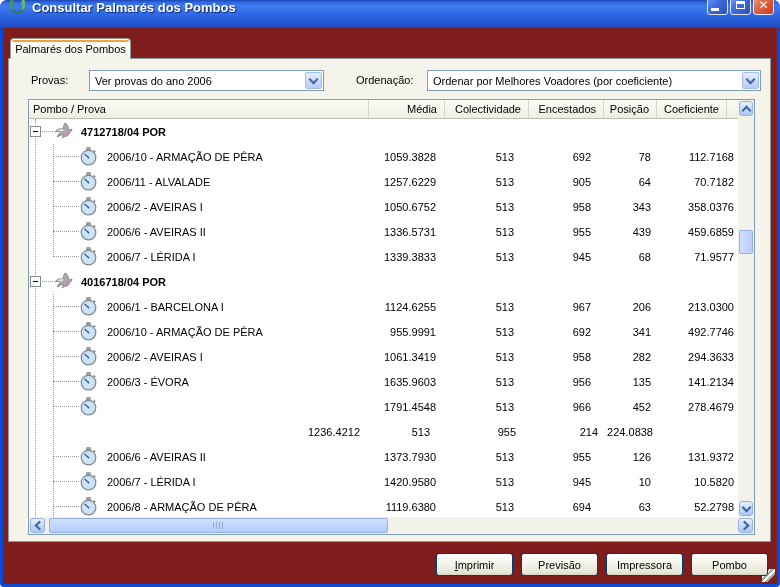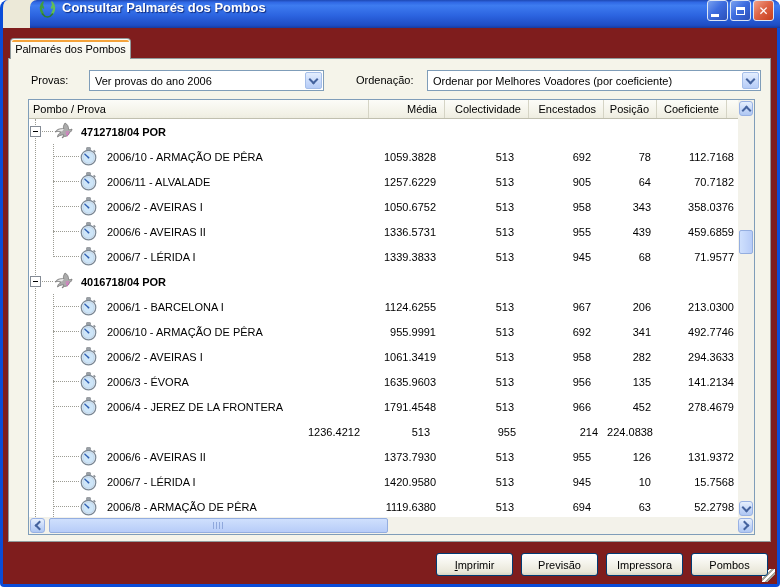--- a/index.html
+++ b/index.html
@@ -4,21 +4,21 @@
 <style>
   html,body{margin:0;padding:0;width:780px;height:587px;overflow:hidden;
     font-family:"Liberation Sans","DejaVu Sans",sans-serif;font-size:11px;color:#000;
     -webkit-user-select:none;user-select:none;}
   .window{position:absolute;inset:0;background:#ECE9D8;
     border-left:3px solid #0A4CD8;border-right:3px solid #0A4CD8;border-bottom:3px solid #0A4CD8;
     border-radius:8px 8px 4px 4px;box-sizing:border-box;}
   
   .titlebar{position:absolute;top:0;left:-3px;right:-3px;height:28px;border-radius:7px 7px 0 0;
     background:linear-gradient(180deg,#1E48B4 0%,#3068E4 8%,#3E7CF0 20%,#2C64E0 55%,#1E4DC4 90%,#163A9E 100%);
-    display:flex;align-items:flex-start;padding:0 6px;box-sizing:border-box;margin-left:30px;}
+    display:flex;align-items:flex-end;padding:15px 6px;box-sizing:border-box;}
   .app-icon{width:19px;height:19px;margin:0 5px 0 2px;flex:0 0 auto;}
   .titletext{color:#fff;font-size:13px;font-weight:bold;text-shadow:1px 1px 1px #0E2A7E;flex:1 1 auto;
     white-space:nowrap;overflow:hidden;}
   .winbtn{width:21px;height:21px;margin-left:2px;border:1px solid #DCE6F5;border-radius:3px;flex:0 0 auto;
     display:flex;align-items:center;justify-content:center;box-sizing:border-box;cursor:default;}
   .winbtn.blue{background:linear-gradient(135deg,#7AA1EF 0%,#3D6DE0 45%,#2C50B8 100%);}
   .winbtn.red{background:linear-gradient(135deg,#F1A188 0%,#DE6547 45%,#C63C1B 100%);}
   .glyph-min{width:8px;height:3px;background:#fff;margin-top:10px;margin-right:5px;}
   .glyph-max{width:9px;height:8px;border:1px solid #fff;border-top:3px solid #fff;box-sizing:border-box;}
   .glyph-close{color:#fff;font-size:12px;font-weight:bold;line-height:1;}
@@ -322,21 +322,21 @@
             </div>
             <div class="row">
               <div class="cell name"><span class="hconn-c"></span><span class="watchwrap"><svg width="19" height="19" viewBox="0 0 19 19">
                     <rect x="7.5" y="0.5" width="4" height="2.6" rx="0.6" fill="#9AA0A6" stroke="#6D7278" stroke-width="0.5"></rect>
                     <rect x="8.5" y="2.6" width="2" height="1.8" fill="#B9BEC4"></rect>
                     <line x1="14.6" y1="3.4" x2="16.3" y2="5.1" stroke="#8A9096" stroke-width="1.5"></line>
                     <circle cx="9.5" cy="10.6" r="7.3" fill="#E8F2FB" stroke="#7A8794" stroke-width="1.2"></circle>
                     <circle cx="9.5" cy="10.6" r="5.7" fill="#CFE6F8" stroke="#AAC4DD" stroke-width="0.6"></circle>
                     <line x1="9.5" y1="10.6" x2="5.9" y2="7.3" stroke="#2F5FB3" stroke-width="1.3" stroke-linecap="round"></line>
                     <circle cx="9.5" cy="10.6" r="0.9" fill="#2F5FB3"></circle>
-                  </svg></span><span class="clabel">2006/4 - JEREZ DE LA FRONTERA</span></div>
+                  </svg></span></div>
               <div class="cell num pr1">1791.4548</div>
               <div class="cell num pr2">513</div>
               <div class="cell num pr3">966</div>
               <div class="cell num pr4">452</div>
               <div class="cell num pr5">278.4679</div>
             </div>
             <div class="row">
               <div class="cell num pr1">1236.4212</div>
               <div class="cell num pr2">513</div>
               <div class="cell num pr3">955</div>
@@ -366,21 +366,21 @@
                     <line x1="14.6" y1="3.4" x2="16.3" y2="5.1" stroke="#8A9096" stroke-width="1.5"></line>
                     <circle cx="9.5" cy="10.6" r="7.3" fill="#E8F2FB" stroke="#7A8794" stroke-width="1.2"></circle>
                     <circle cx="9.5" cy="10.6" r="5.7" fill="#CFE6F8" stroke="#AAC4DD" stroke-width="0.6"></circle>
                     <line x1="9.5" y1="10.6" x2="5.9" y2="7.3" stroke="#2F5FB3" stroke-width="1.3" stroke-linecap="round"></line>
                     <circle cx="9.5" cy="10.6" r="0.9" fill="#2F5FB3"></circle>
                   </svg></span><span class="clabel">2006/7 - LÉRIDA I</span></div>
               <div class="cell num pr1">1420.9580</div>
               <div class="cell num pr2">513</div>
               <div class="cell num pr3">945</div>
               <div class="cell num pr4">10</div>
-              <div class="cell num pr5">15.7568</div>
+              <div class="cell num pr5">10.5820</div>
             </div>
             <div class="row">
               <div class="cell name"><span class="hconn-c"></span><span class="watchwrap"><svg width="19" height="19" viewBox="0 0 19 19">
                     <rect x="7.5" y="0.5" width="4" height="2.6" rx="0.6" fill="#9AA0A6" stroke="#6D7278" stroke-width="0.5"></rect>
                     <rect x="8.5" y="2.6" width="2" height="1.8" fill="#B9BEC4"></rect>
                     <line x1="14.6" y1="3.4" x2="16.3" y2="5.1" stroke="#8A9096" stroke-width="1.5"></line>
                     <circle cx="9.5" cy="10.6" r="7.3" fill="#E8F2FB" stroke="#7A8794" stroke-width="1.2"></circle>
                     <circle cx="9.5" cy="10.6" r="5.7" fill="#CFE6F8" stroke="#AAC4DD" stroke-width="0.6"></circle>
                     <line x1="9.5" y1="10.6" x2="5.9" y2="7.3" stroke="#2F5FB3" stroke-width="1.3" stroke-linecap="round"></line>
                     <circle cx="9.5" cy="10.6" r="0.9" fill="#2F5FB3"></circle>
@@ -415,17 +415,17 @@
               <span class="chev-right"></span>
             </div>
         </div>
       </div>
     </div>
 
     <div class="footer" id="footer-buttons">
         <button class="btn"><u>I</u>mprimir</button>
         <button class="btn">Previsão</button>
         <button class="btn">Impressora</button>
-        <button class="btn">Pombos</button>
+        <button class="btn">Pombo</button>
       </div>
     <div class="resize-grip"></div>
   </div>
 </div>
 
 </body></html>

